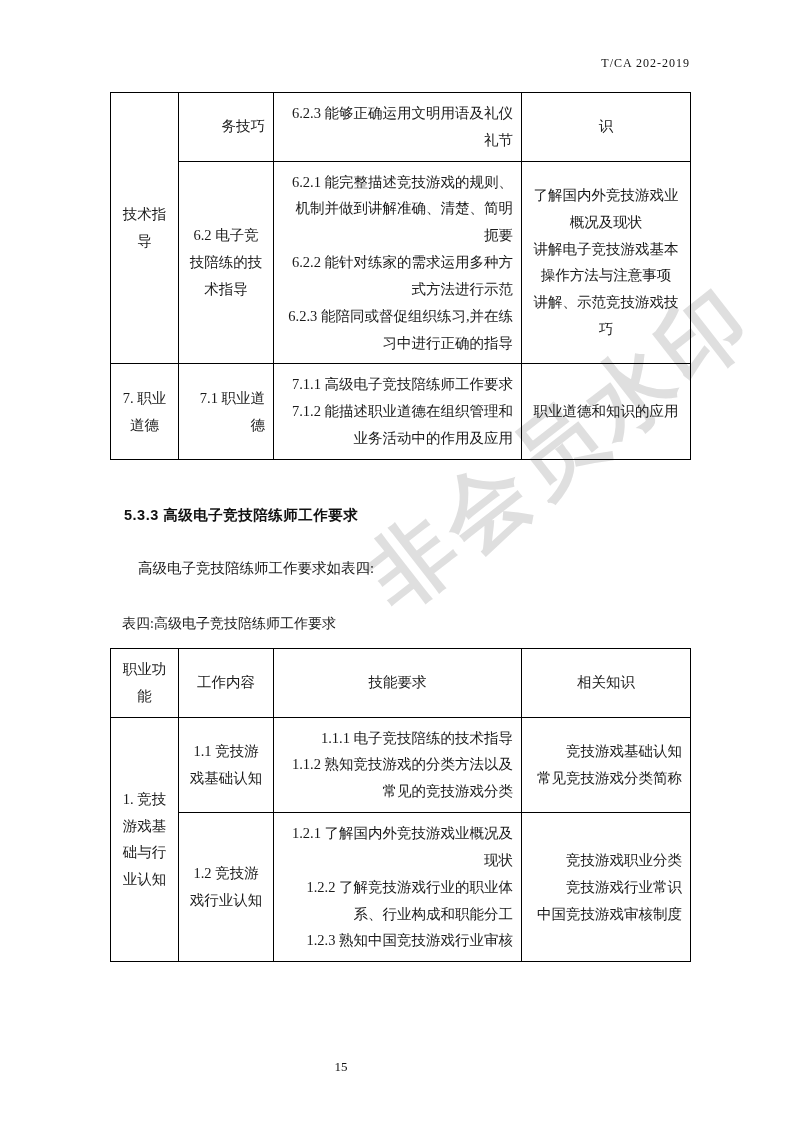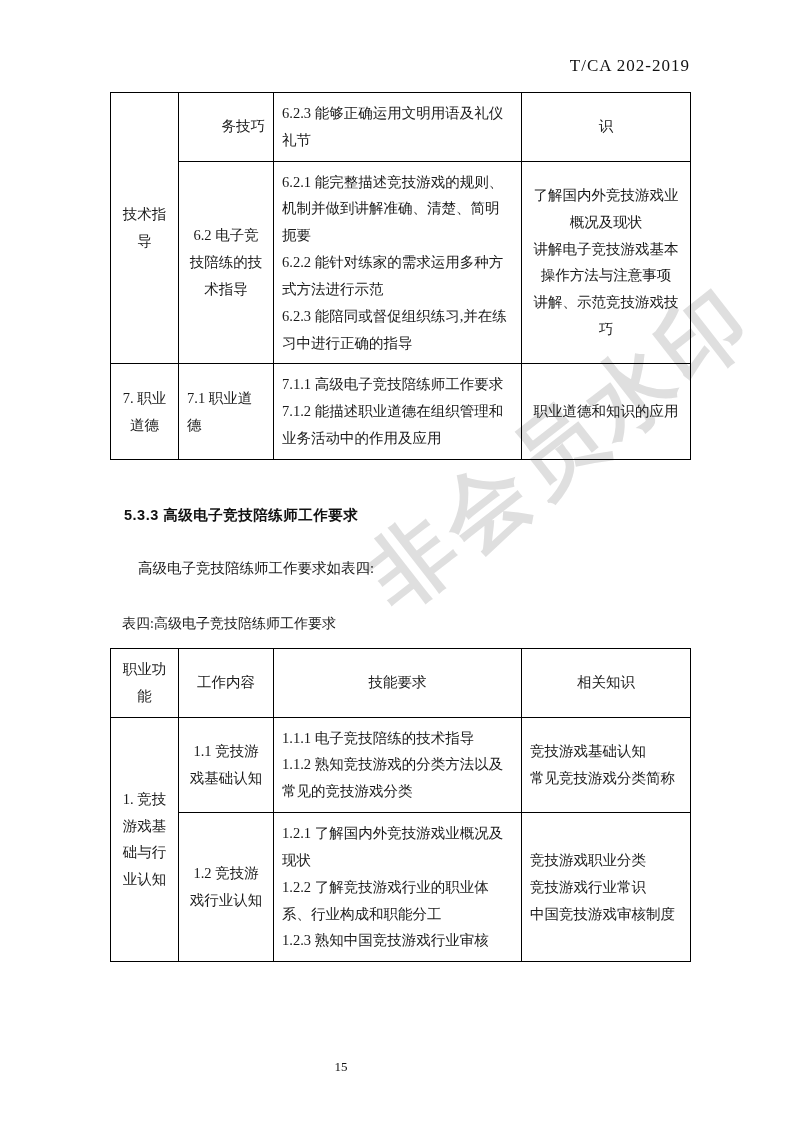--- a/index.html
+++ b/index.html
@@ -16,21 +16,21 @@
     box-sizing: border-box;
     font-family: "Liberation Serif", "DejaVu Serif", serif;
     color: #1a1a1a;
     overflow: hidden;
   }
   .header {
     position: absolute;
     top: 56px;
     right: 104px;
     font-family: "Liberation Serif", serif;
-    font-size: 17px;
+    font-size: 12px;
     letter-spacing: 1px;
     color: #111;
   }
   .content {
     position: absolute;
     left: 110px;
     top: 92px;
     width: 580px;
   }
   table.doc {
@@ -40,21 +40,21 @@
   }
   table.doc td {
     border: 1px solid #000;
     vertical-align: middle;
     padding: 7px 8px;
     font-size: 14.5px;
     line-height: 1.85;
     font-family: "Liberation Serif", "DejaVu Serif", serif;
   }
   td.c { text-align: center; }
-  td.l { text-align: left; }
+  td.l { text-align: right; }
   td.top { vertical-align: top; text-align: right; }
   .hdr-row td {
     text-align: center;
     font-size: 14.5px;
   }
   .spacer-1 { height: 46px; }
   .heading {
     font-family: "Liberation Sans", sans-serif;
     font-weight: bold;
     font-size: 14.5px;

